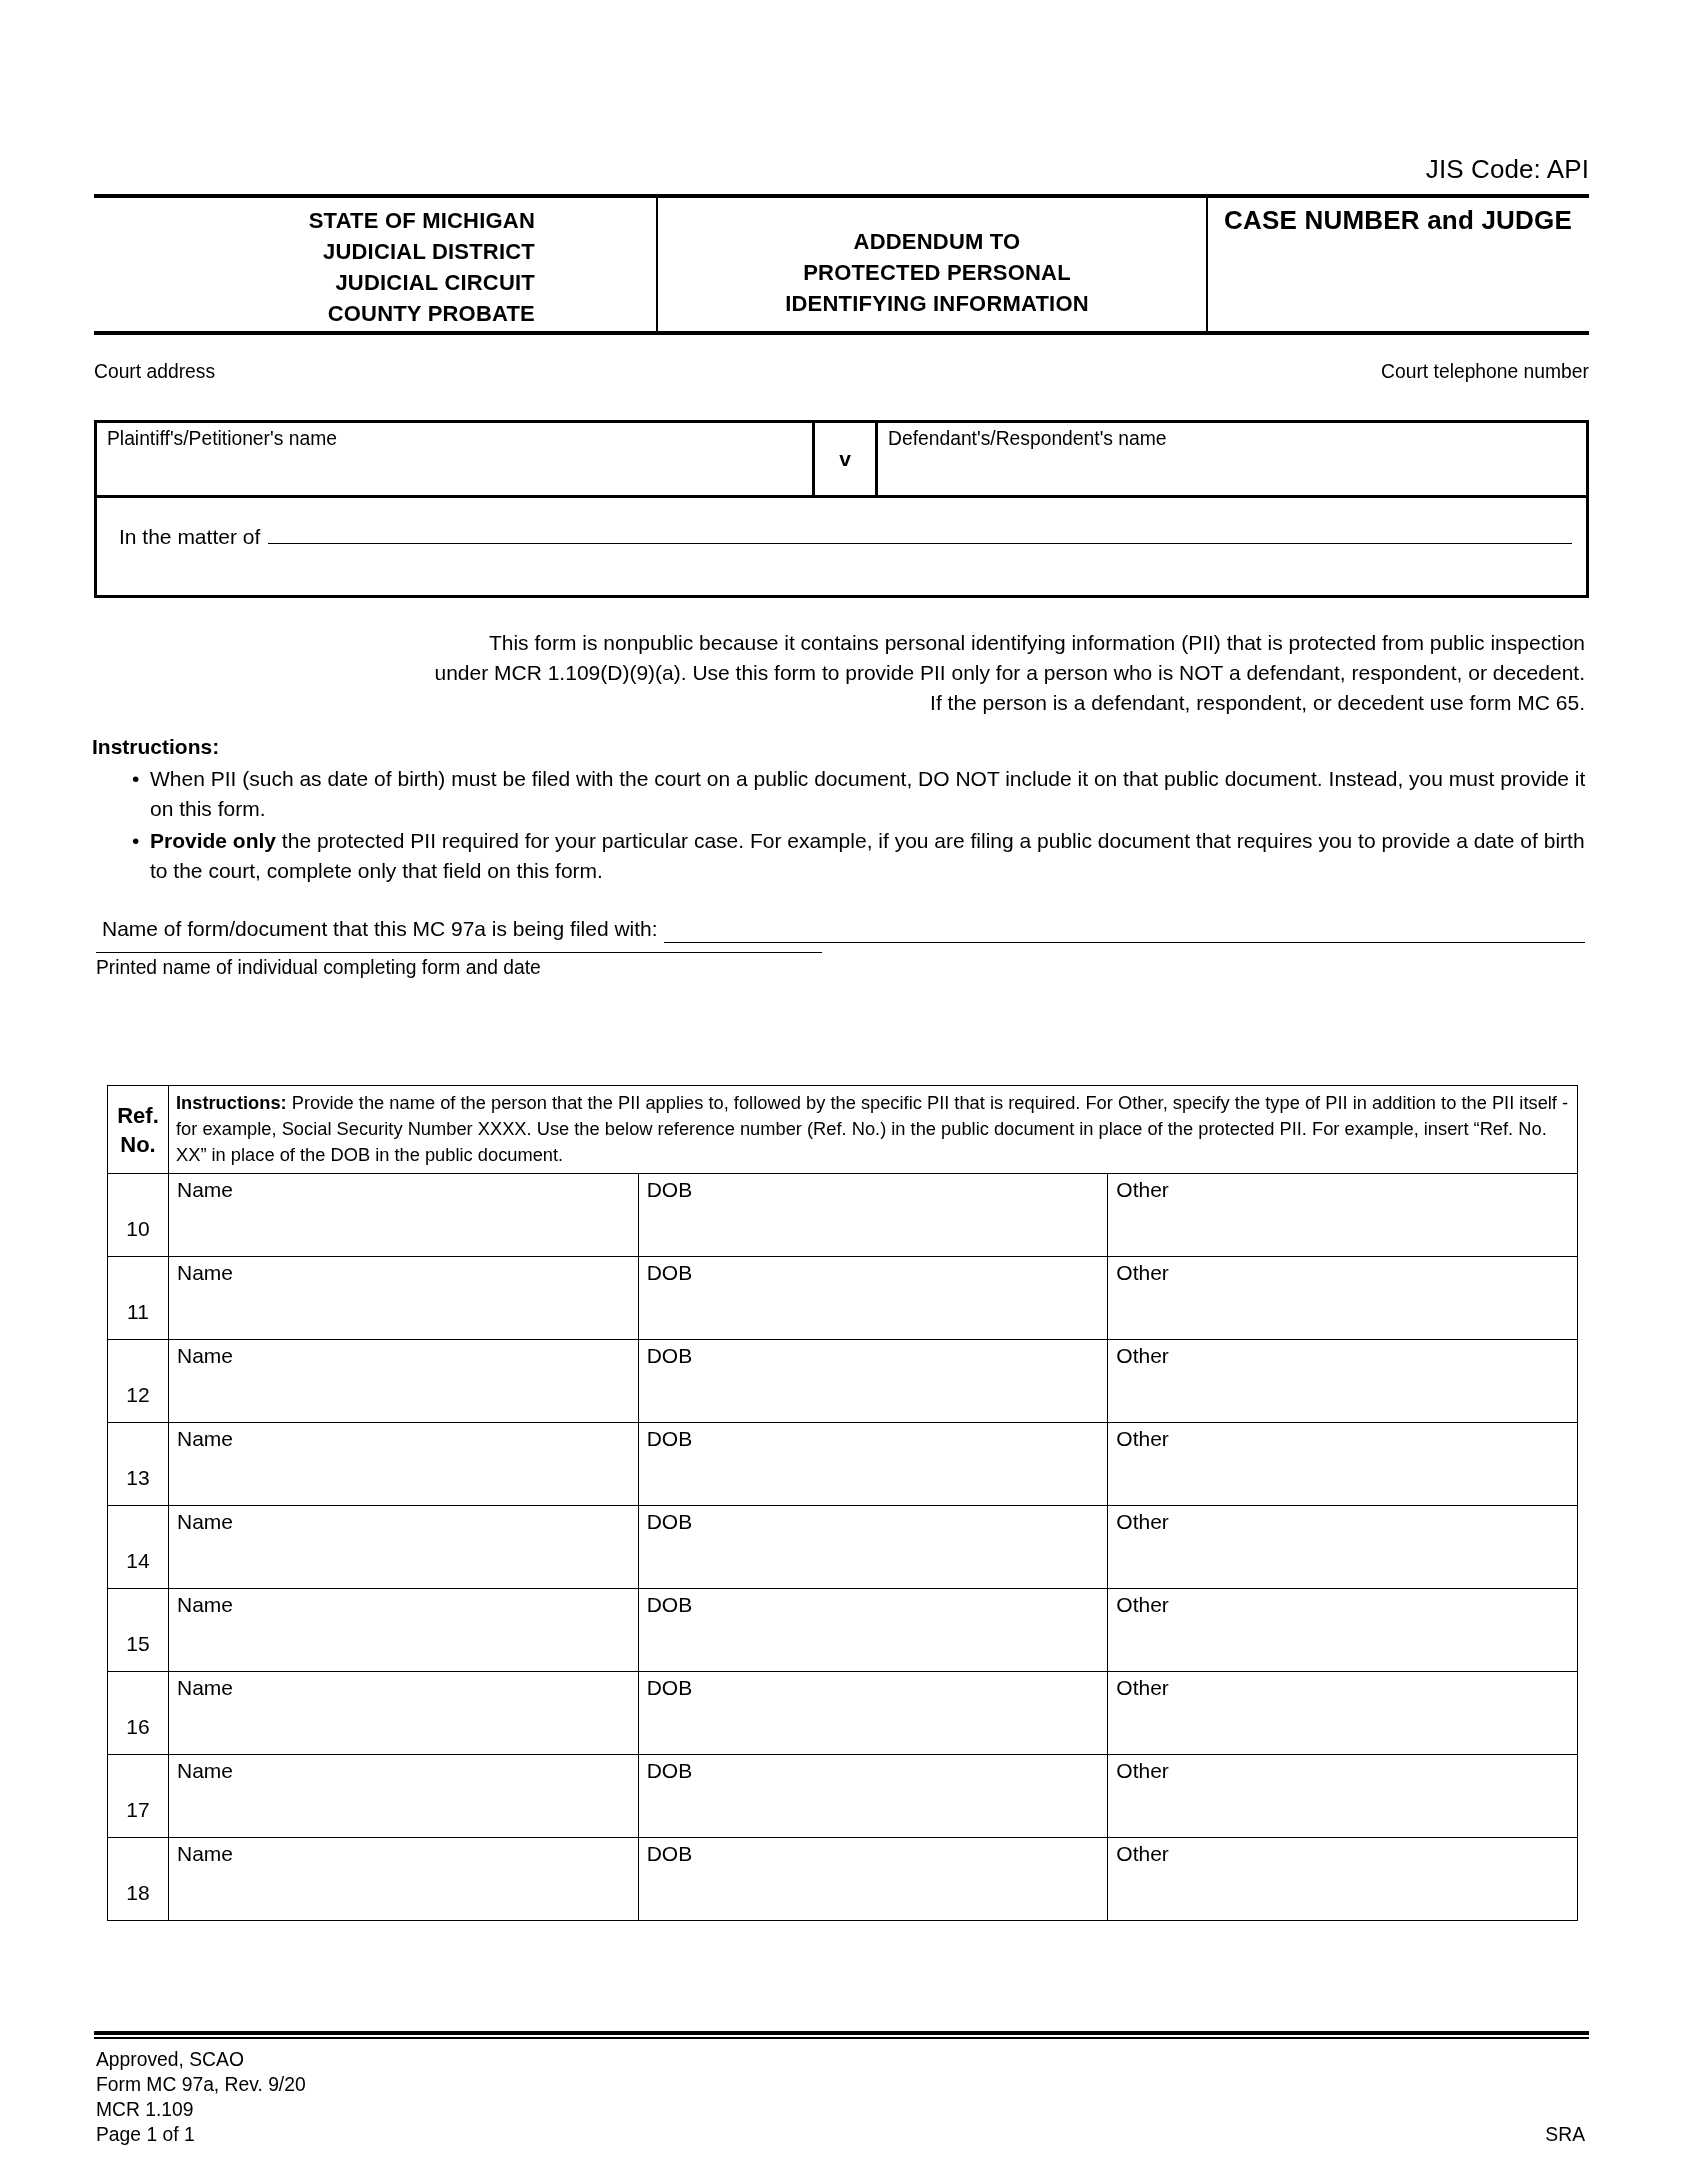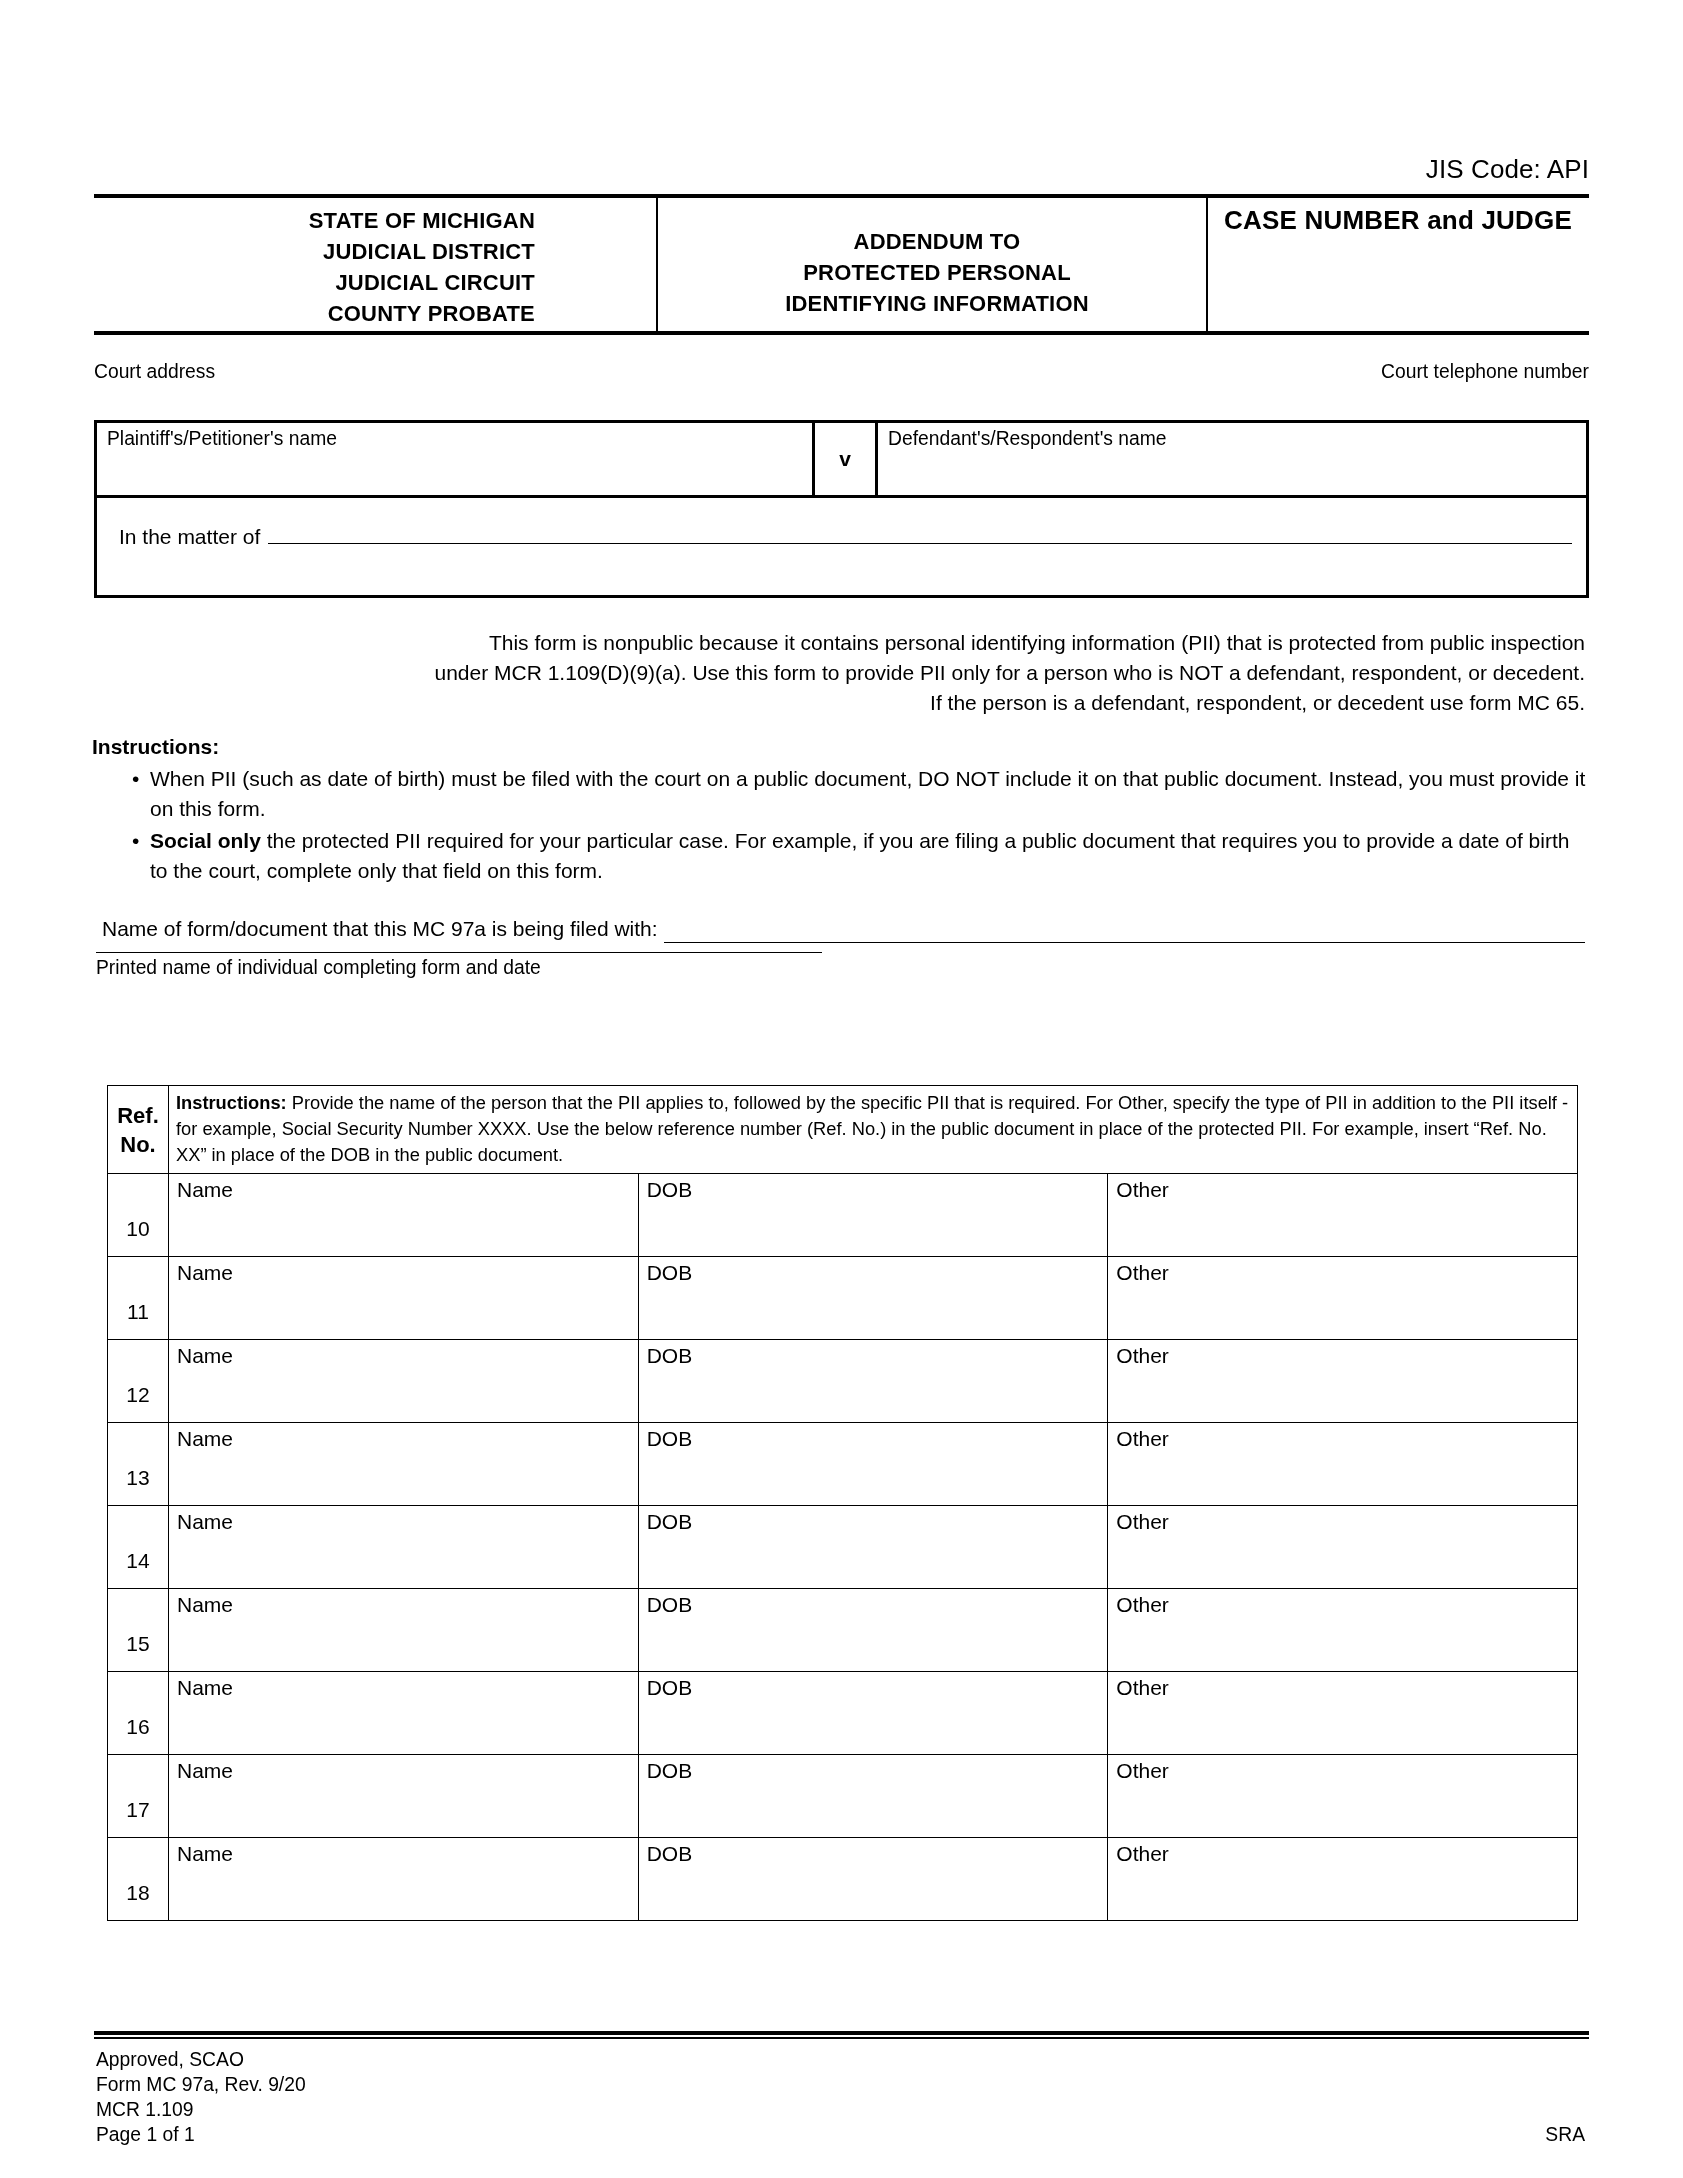--- a/index.html
+++ b/index.html
@@ -433,21 +433,21 @@
   </div>
 
   <div class="instr-head">Instructions:</div>
   <div class="instr-list">
     <div class="instr-item">
       <span class="bullet">•</span>
       <span>When PII (such as date of birth) must be filed with the court on a public document, DO NOT include it on that public document. Instead, you must provide it on this form.</span>
     </div>
     <div class="instr-item">
       <span class="bullet">•</span>
-      <b>Social only</b><span> the protected PII required for your particular case. For example, if you are filing a public document that requires you to provide a date of birth to the court, complete only that field on this form.</span>
+      <b>Provide only</b><span> the protected PII required for your particular case. For example, if you are filing a public document that requires you to provide a date of birth to the court, complete only that field on this form.</span>
     </div>
   </div>
 
   <div class="formname-row">
     <div class="formname-label">Name of form/document that this MC 97a is being filed with:</div>
     <div class="formname-rule"></div>
   </div>
 
   <div class="printed-block">
     <div class="printed-rule"></div>

